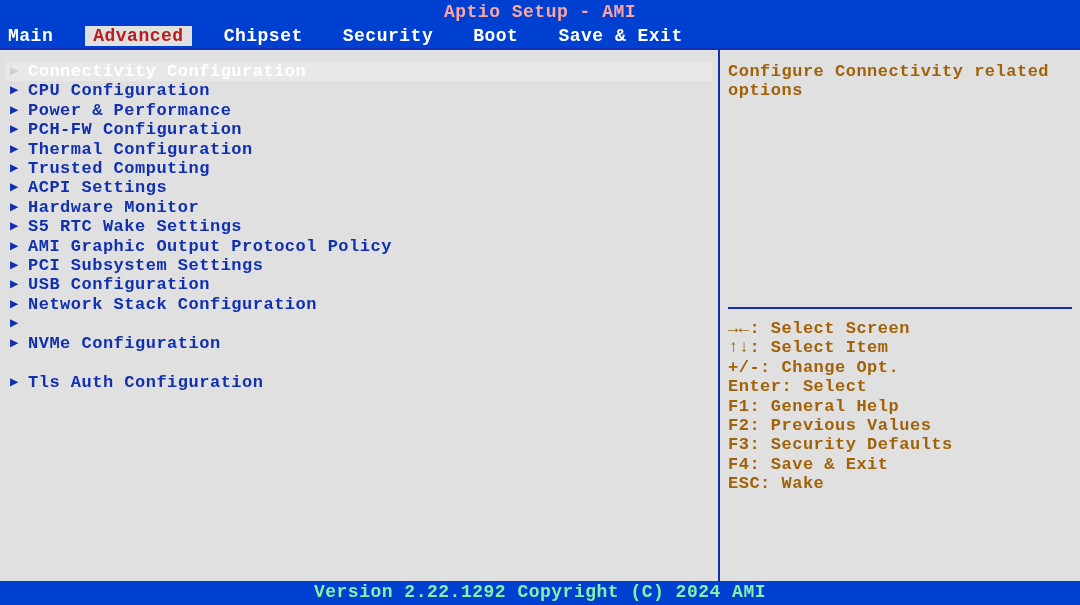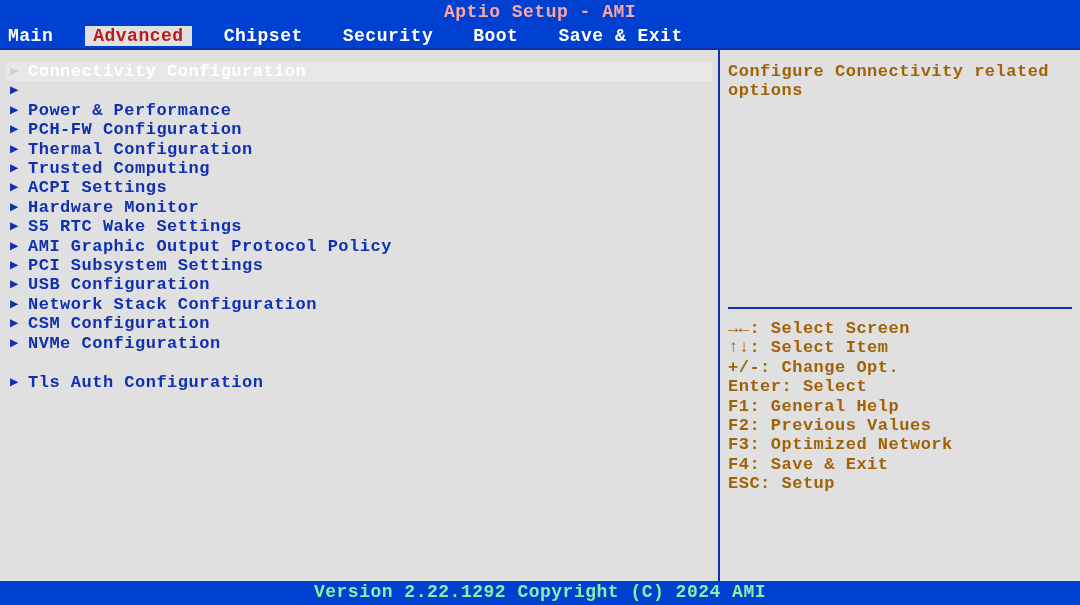--- a/index.html
+++ b/index.html
@@ -128,20 +128,21 @@
     <div class="tab">Save &amp; Exit</div>
   </div>
   <div class="content-area">
     <div class="left-panel" id="menu-panel">
         <div class="menu-item selected">
           <span class="arrow">▶</span>
           <span class="menu-text">Connectivity Configuration</span>
         </div>
         <div class="menu-item">
           <span class="arrow">▶</span>
+          <span class="menu-text">CPU Configuration</span>
         </div>
         <div class="menu-item">
           <span class="arrow">▶</span>
           <span class="menu-text">Power &amp; Performance</span>
         </div>
         <div class="menu-item">
           <span class="arrow">▶</span>
           <span class="menu-text">PCH-FW Configuration</span>
         </div>
         <div class="menu-item">
@@ -175,41 +176,40 @@
         <div class="menu-item">
           <span class="arrow">▶</span>
           <span class="menu-text">USB Configuration</span>
         </div>
         <div class="menu-item">
           <span class="arrow">▶</span>
           <span class="menu-text">Network Stack Configuration</span>
         </div>
         <div class="menu-item">
           <span class="arrow">▶</span>
-          <span class="menu-text">CSM Configuration</span>
         </div>
         <div class="menu-item">
           <span class="arrow">▶</span>
           <span class="menu-text">NVMe Configuration</span>
         </div>
         <div class="menu-item blank">&nbsp;</div>
         <div class="menu-item">
           <span class="arrow">▶</span>
           <span class="menu-text">Tls Auth Configuration</span>
         </div>
       </div>
     <div class="right-panel">
       <div class="help-text">Configure Connectivity related options</div>
       <div class="legend" id="legend">
           <div>→←: Select Screen</div>
           <div>↑↓: Select Item</div>
           <div>+/-: Change Opt.</div>
           <div>Enter: Select</div>
           <div>F1: General Help</div>
           <div>F2: Previous Values</div>
-          <div>F3: Optimized Network</div>
+          <div>F3: Security Defaults</div>
           <div>F4: Save &amp; Exit</div>
-          <div>ESC: Setup</div>
+          <div>ESC: Wake</div>
         </div>
     </div>
   </div>
   <div class="footer">Version 2.22.1292 Copyright (C) 2024 AMI</div>
 </div>
 
 </body></html>

